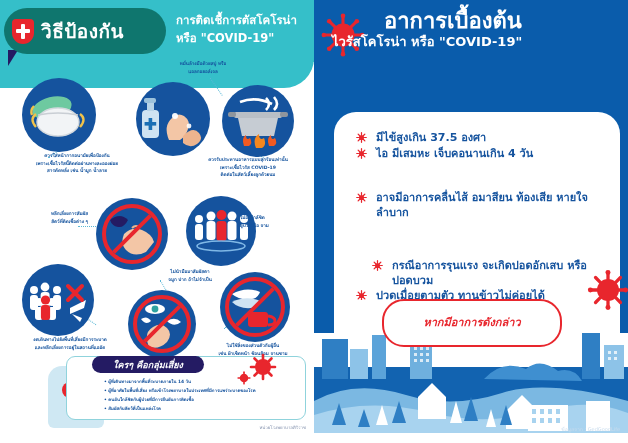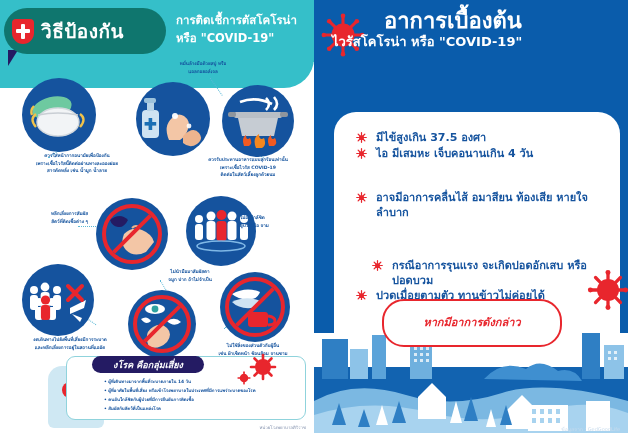--- a/index.html
+++ b/index.html
@@ -245,21 +245,21 @@
     </div>
 
     <div class="torso">
       <svg width="56" height="62" viewBox="0 0 56 62" aria-hidden="true">
         <circle cx="22" cy="24" r="8" fill="#e8262d"></circle>
         <circle cx="38" cy="30" r="6" fill="#e8262d"></circle>
         <circle cx="26" cy="42" r="5" fill="#e8262d"></circle>
       </svg>
     </div>
     <div class="risk-box"></div>
-    <div class="risk-title">งโรค คือกลุ่มเสี่ยง</div>
+    <div class="risk-title">ใครๆ คือกลุ่มเสี่ยง</div>
     <div class="risk-list">
       <div>• <span>ผู้ที่เดินทางมาจากพื้นที่ระบาดภายใน 14 วัน</span></div>
       <div>• <span>ผู้ที่อาศัยในพื้นที่เสี่ยง หรือเข้าโรงพยาบาลในประเทศที่มีการแพร่ระบาดของโรค</span></div>
       <div>• <span>คนอันใกล้ชิดกับผู้ป่วยที่มีการยืนยันการติดเชื้อ</span></div>
       <div>• <span>สัมผัสกับสัตว์ที่เป็นแหล่งโรค</span></div>
     </div>
 
     <svg style="position:absolute;left:248px;top:352px;" width="30" height="30" viewBox="0 0 30 30">
       <circle cx="15" cy="15" r="8" fill="#e8262d"></circle>
       <g stroke="#e8262d" stroke-width="2.6" stroke-linecap="round">

